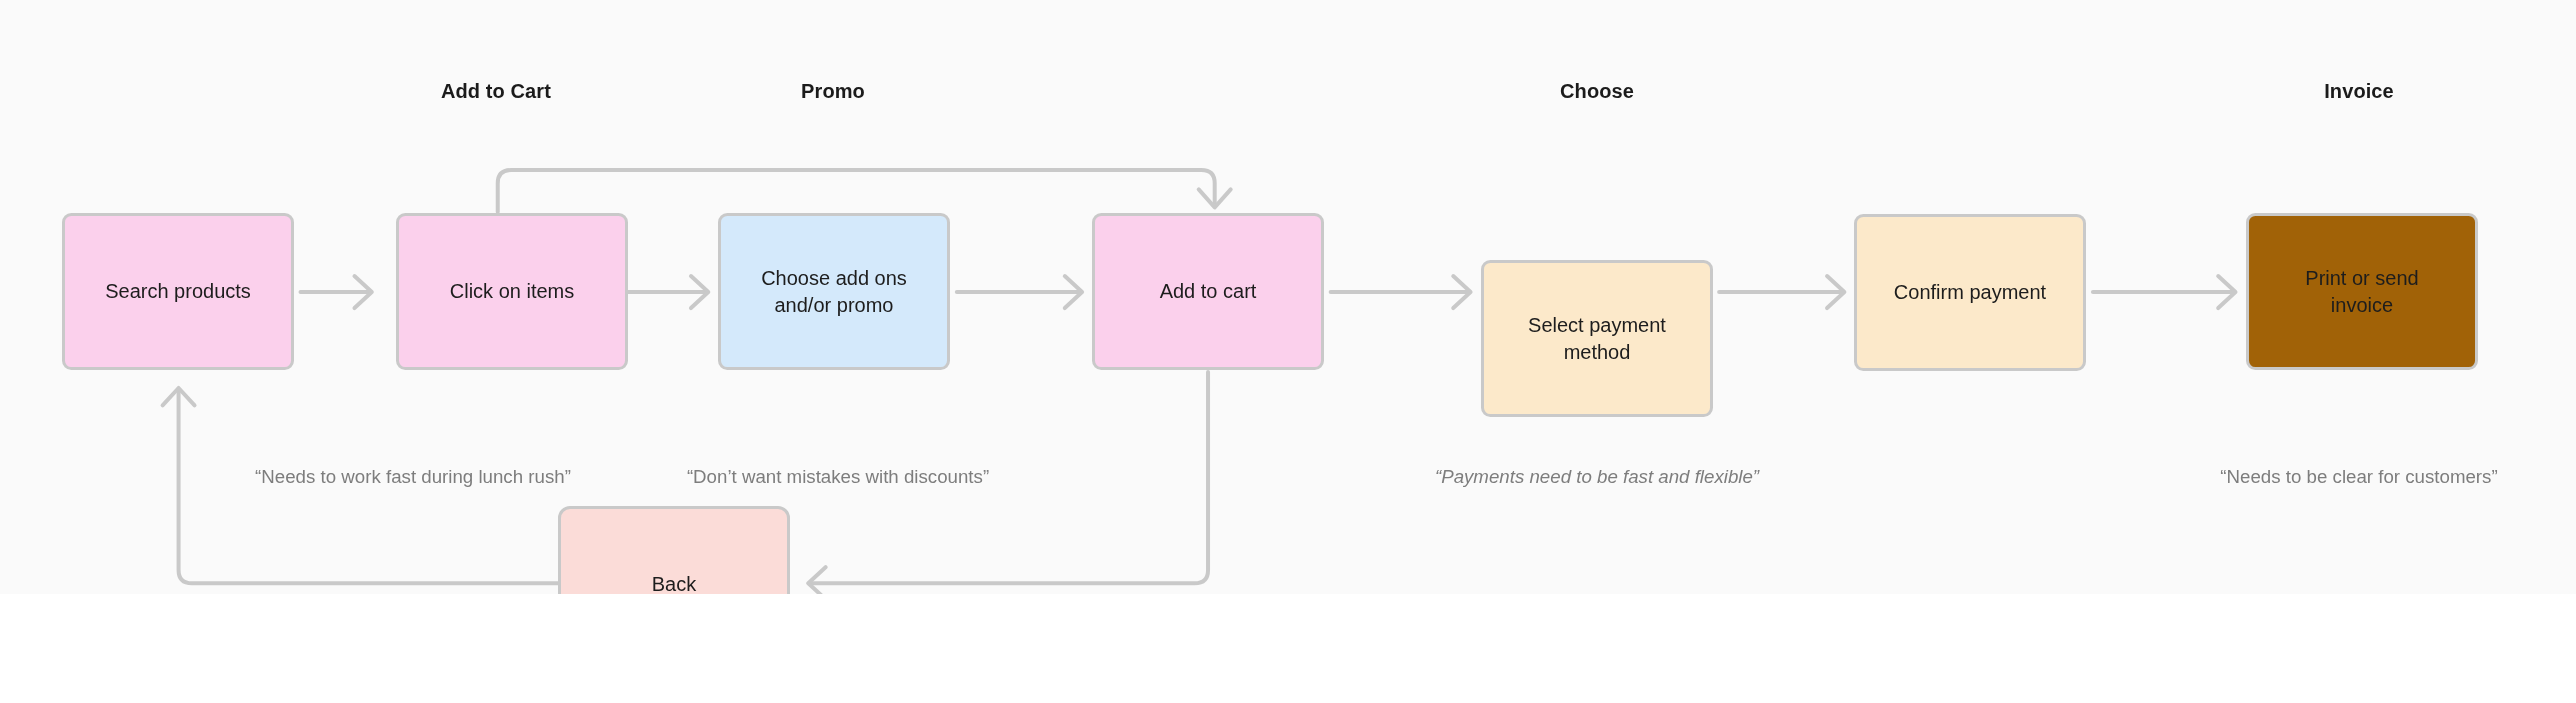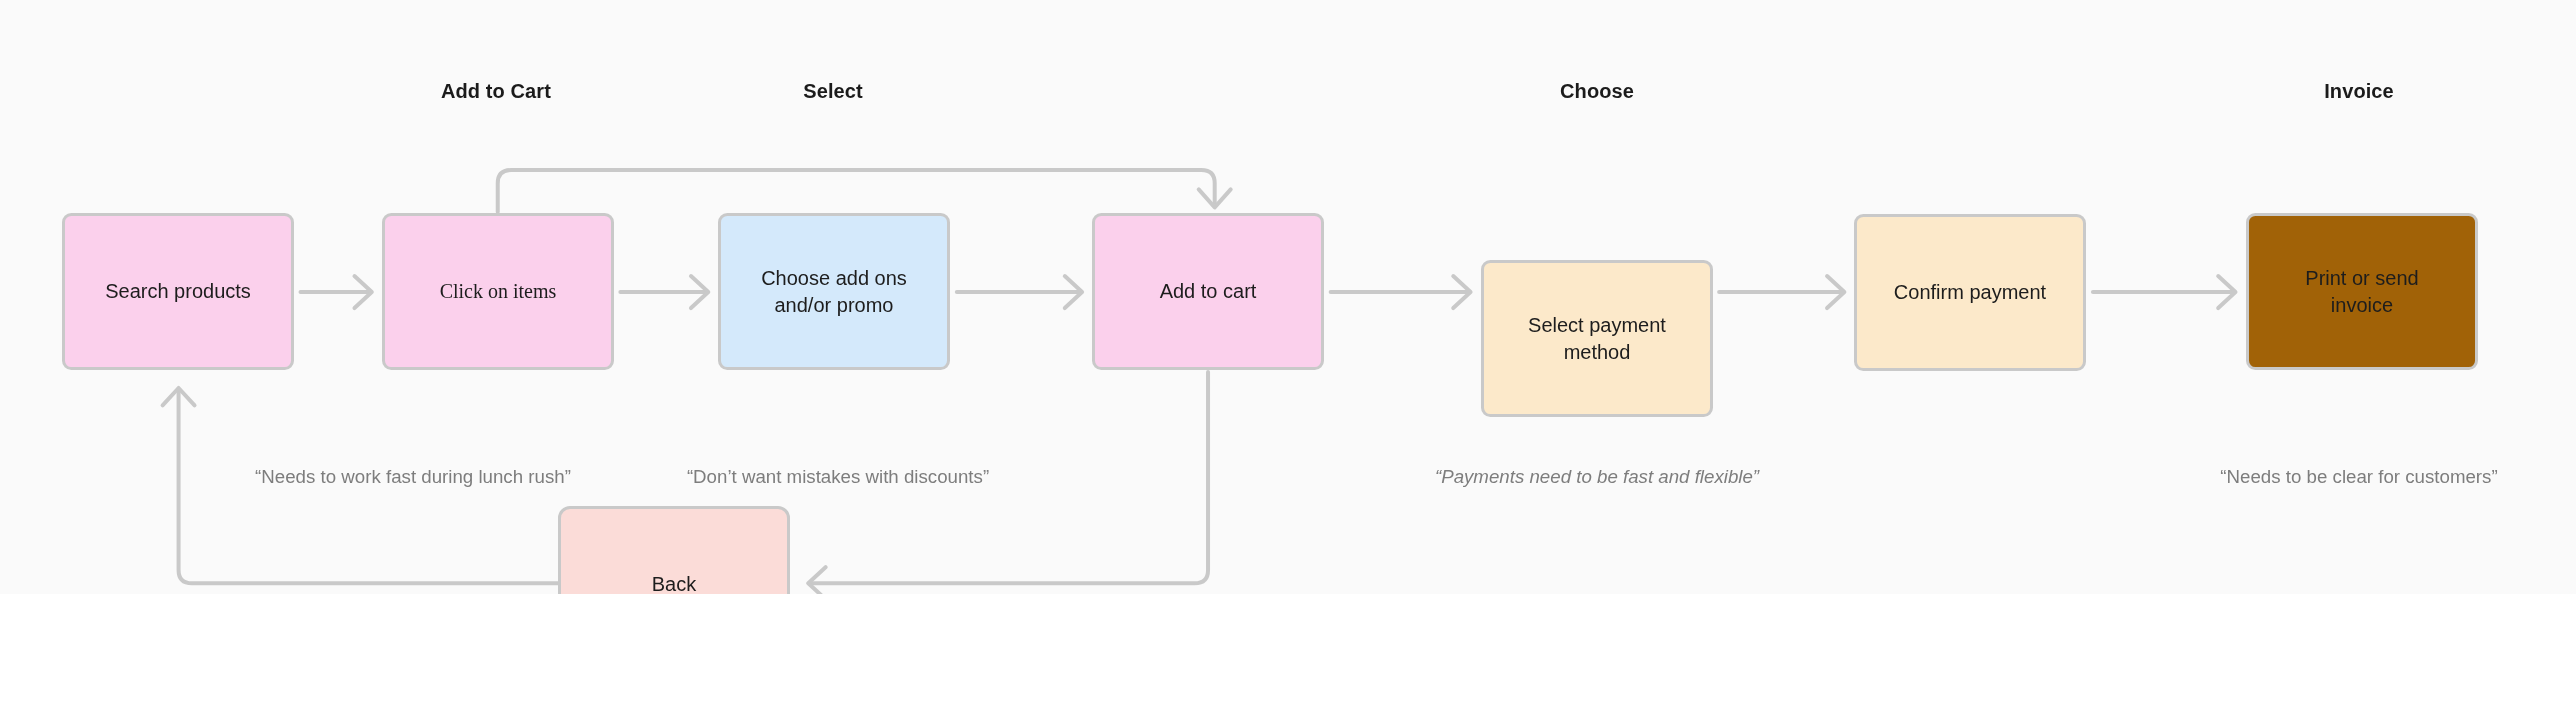--- a/index.html
+++ b/index.html
@@ -128,29 +128,29 @@
       <polyline points="1239,851 1213,875 1239,899"></polyline>
     </g>
 
     <g>
       <path d="M 838 875 L 288 875 Q 268 875 268 855 L 268 588"></path>
       <polyline points="244,608 268,582 292,608"></polyline>
     </g>
   </svg>
 
   <div class="stage-header" style="left:496px;">Add to Cart</div>
-  <div class="stage-header" style="left:833px;">Select</div>
+  <div class="stage-header" style="left:833px;">Promo</div>
   <div class="stage-header" style="left:1597px;">Choose</div>
   <div class="stage-header" style="left:2359px;">Invoice</div>
 
   <div class="node fill-pink" style="left:62px; top:213px; width:232px; height:157px;">
     <span class="node-label">Search products</span>
   </div>
 
-  <div class="node fill-pink" style="left:382px; top:213px; width:232px; height:157px;font-family:Liberation Serif, serif;">
+  <div class="node fill-pink" style="left:396px; top:213px; width:232px; height:157px;">
     <span class="node-label">Click on items</span>
   </div>
 
   <div class="node fill-blue" style="left:718px; top:213px; width:232px; height:157px;">
     <span class="node-label">Choose add ons
 and/or promo</span>
   </div>
 
   <div class="node fill-pink" style="left:1092px; top:213px; width:232px; height:157px;">
     <span class="node-label">Add to cart</span>

